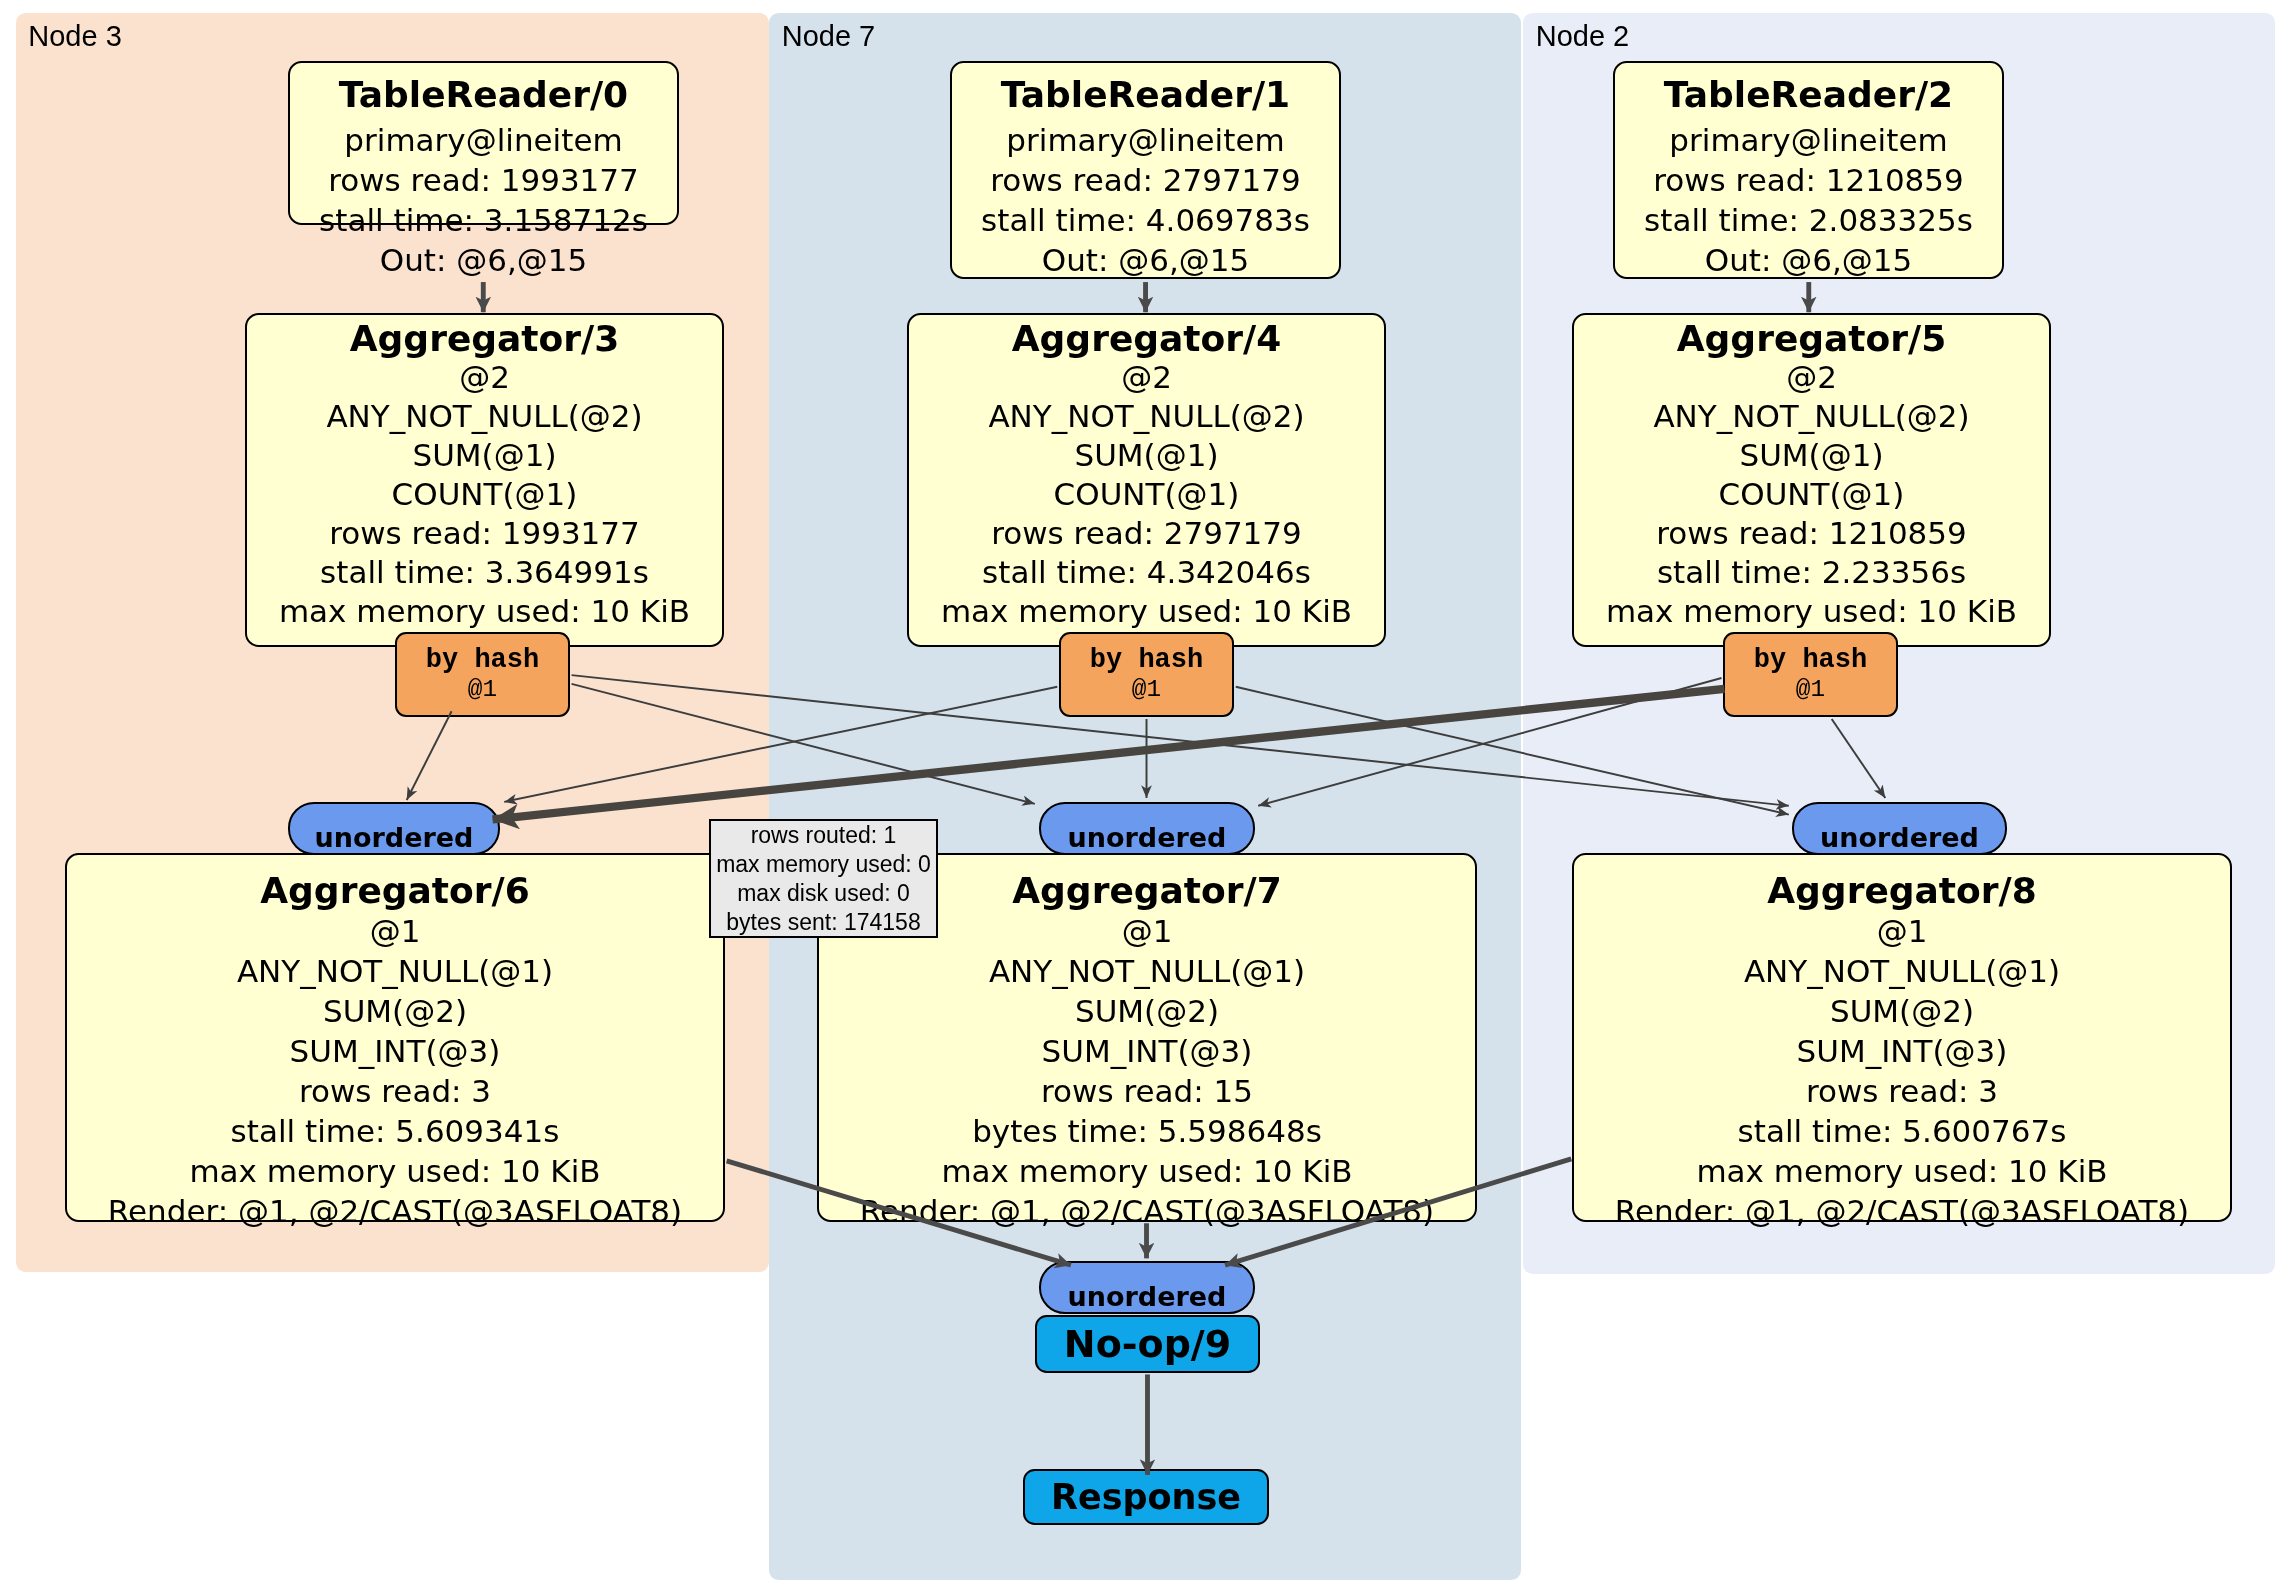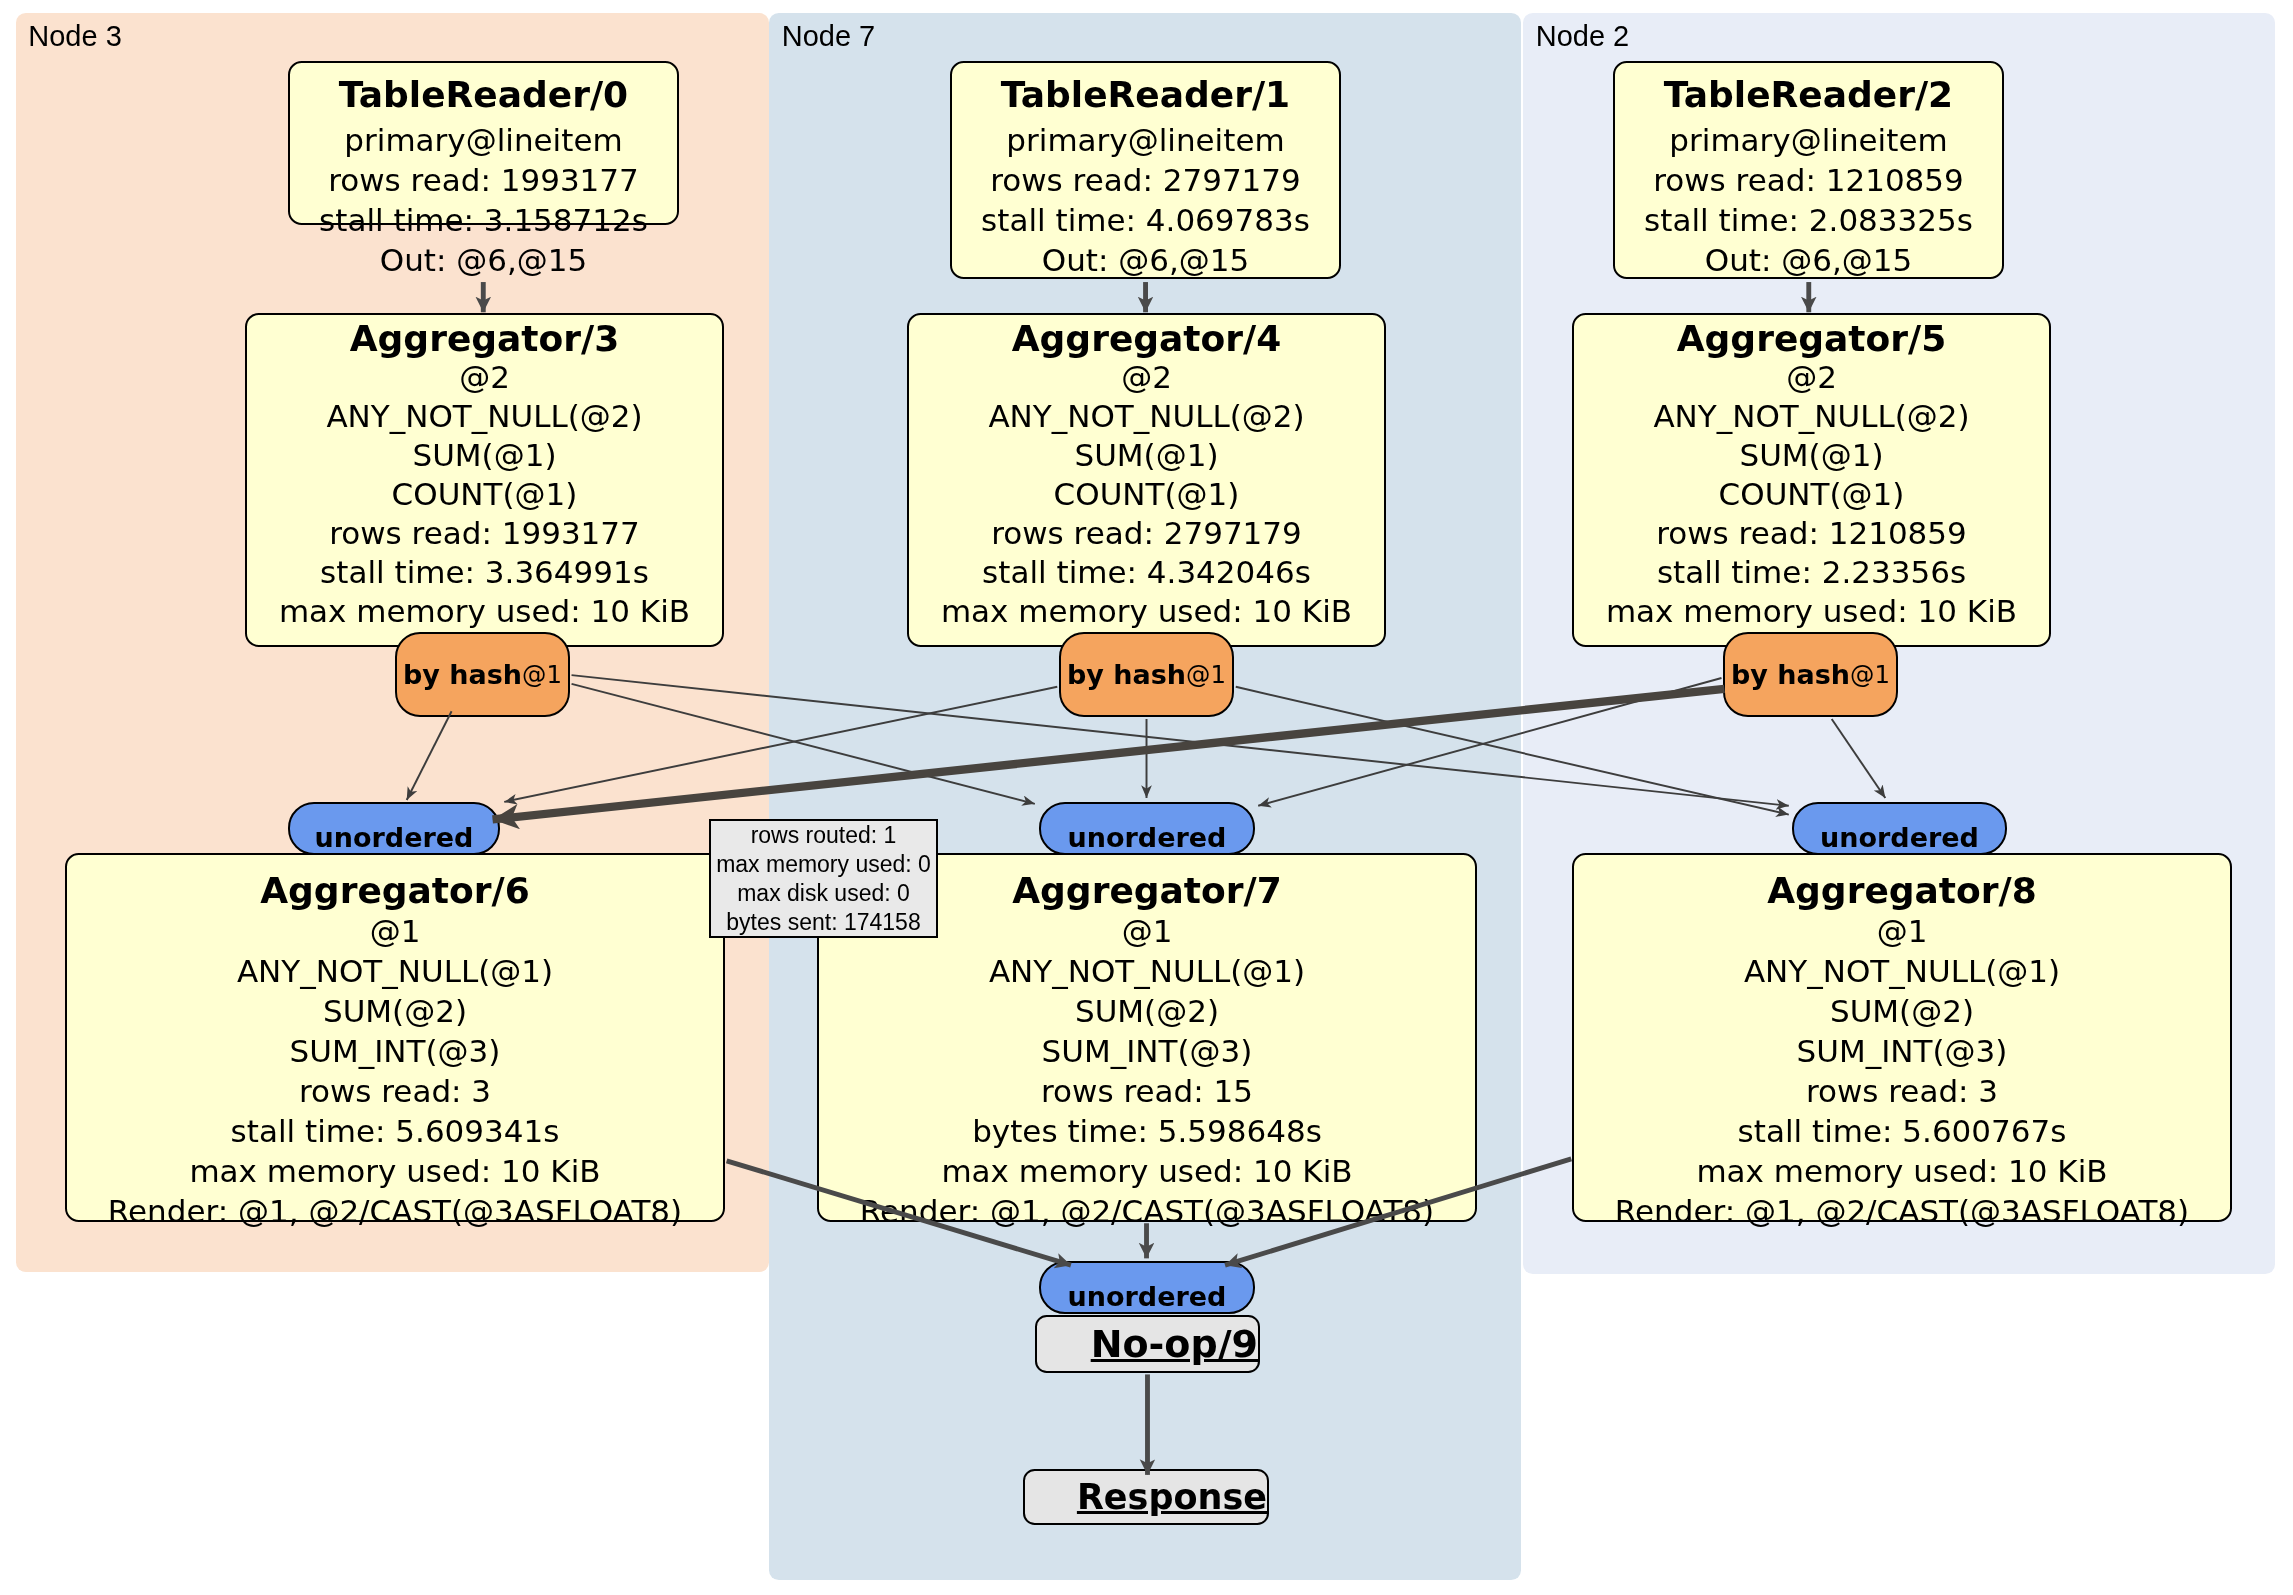--- a/index.html
+++ b/index.html
@@ -37,29 +37,29 @@
     #r3 { left:395px; top:632px; width:175px; height:85px; }
     #r4 { left:1059px; top:632px; width:175px; height:85px; }
     #r5 { left:1723px; top:632px; width:175px; height:85px; }
     #u3 { left:288px; top:802px; width:212px; height:53px; }
     #u1 { left:1039px; top:802px; width:216px; height:53px; }
     #u2 { left:1792px; top:802px; width:215px; height:53px; }
     #uc { left:1039px; top:1261px; width:216px; height:53px; }
     #noop { left:1035px; top:1315px; width:225px; height:58px; }
     #response { left:1023px; top:1469px; width:246px; height:56px; }
     #tooltip { left:709px; top:819px; width:229px; height:119px; }
-    .router { position:absolute; background:#F5A45E; border:2.4px solid #000; border-radius:25px;
-      display:flex; flex-direction:row; justify-content:center; align-items:center; }
+    .router { position:absolute; background:#F5A45E; border:2.4px solid #000; border-radius:11px;
+      display:flex; flex-direction:column; justify-content:center; align-items:center;font-family:Liberation Mono, monospace; }
     .rlabel { font-size:27px; font-weight:bold; line-height:29px; }
     .rdetail { font-size:24.4px; line-height:29px; }
     .sync { position:absolute; background:#6A99EE; border:2.4px solid #000; border-radius:26px;
       display:flex; justify-content:center; align-items:flex-end; }
     .slabel { font-size:27px; font-weight:bold; }
-    .termbox { position:absolute; background:#e5e5e5; border:2.4px solid #000; border-radius:11.7px;
-      display:flex; justify-content:flex-end; align-items:center;text-decoration:underline; }
+    .termbox { position:absolute; background:#0ea5e9; border:2.4px solid #000; border-radius:11.7px;
+      display:flex; justify-content:center; align-items:center; }
     .termbox .ptitle { line-height:1; }
     #noop .ptitle { font-size:38px; }
     #response .ptitle { font-size:35px; }
     .edges { position:absolute; left:0; top:0; pointer-events:none; }
     .e-thin  { stroke:#3D3D3D; stroke-width:2px; }
     .e-med   { stroke:#4A4A4A; stroke-width:5px; }
     .e-thick { stroke:#48443F; stroke-width:8.5px; }
     #tooltip { position:absolute; background:#E9E9E9; border:2.9px solid #000; text-align:center;
       font-family:"Liberation Sans", sans-serif; padding-top:0px; }
     .tline { font-size:23px; line-height:29px; }

